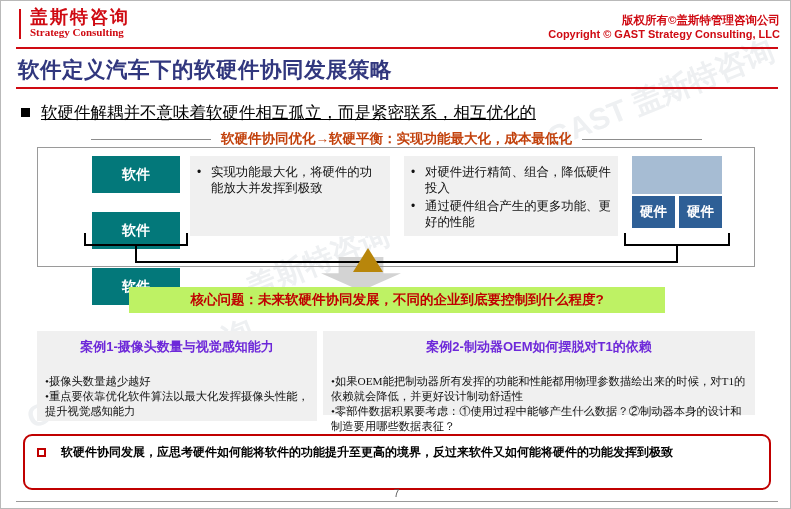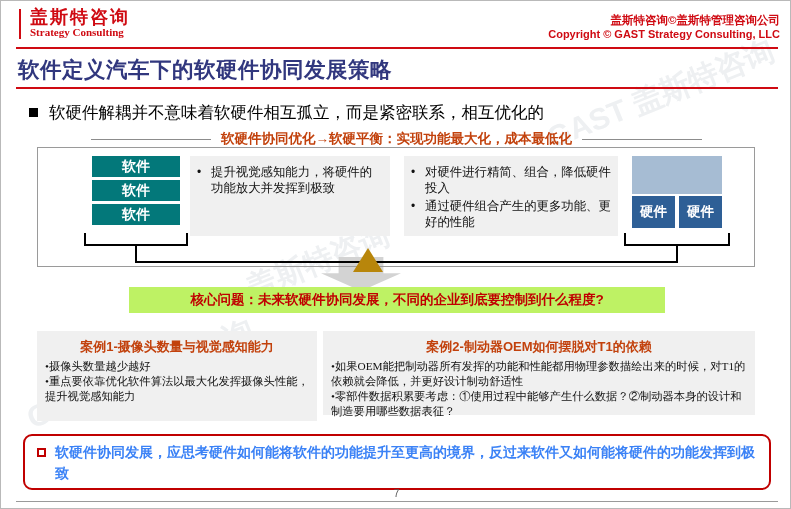--- a/index.html
+++ b/index.html
@@ -65,41 +65,41 @@
   .hrule{position:absolute;left:15px;top:46px;width:762px;height:2px;background:#cf0a12;}
 
   
   .title{
     position:absolute;left:17px;top:54px;
     font-size:21.5px;font-weight:bold;color:#31377e;letter-spacing:.5px;z-index:3;
   }
   .title-rule{position:absolute;left:15px;top:86px;width:762px;height:2px;background:#cf0a12;z-index:3;}
 
   
-  .bullet-row{position:absolute;left:28px;top:100px;display:flex;align-items:flex-start;z-index:3;}
+  .bullet-row{position:absolute;left:20px;top:100px;display:flex;align-items:flex-start;z-index:3;text-decoration:underline;}
   .sq{width:9px;height:9px;background:#000;margin:7px 11px 0 0;flex:0 0 auto;}
   .bullet-text{font-size:16.5px;color:#000;line-height:22px;}
 
   
   .subhead{
     position:absolute;left:0;top:128px;width:791px;height:20px;z-index:4;
     display:flex;align-items:center;justify-content:center;
   }
   .subhead .ln{height:1px;background:#8c8c8c;flex:0 0 120px;}
   .subhead .txt{font-size:13.5px;font-weight:bold;color:#c2410c;padding:0 10px;white-space:nowrap;}
 
   
   .panel{
     position:absolute;left:36px;top:146px;width:718px;height:120px;
     border:1px solid #9a9a9a;background:transparent;z-index:3;box-sizing:border-box;
   }
   .sw-stack{position:absolute;left:54px;top:8px;width:88px;}
   .sw-block{
-    height:21px;background:#03787a;color:#fff;font-size:14px;font-weight:bold;
-    display:flex;align-items:center;justify-content:center;margin-bottom:3px;
+    height:37px;background:#03787a;color:#fff;font-size:14px;font-weight:bold;
+    display:flex;align-items:center;justify-content:center;margin-bottom:19px;
   }
   .txtbox{
     position:absolute;top:8px;background:#f0f0f0;box-sizing:border-box;
     padding:8px 7px 8px 7px;
   }
   .txtbox.b1{left:152px;width:200px;height:80px;}
   .txtbox.b2{left:366px;width:214px;height:80px;}
   .li{display:flex;align-items:flex-start;font-size:12.4px;color:#111;line-height:16px;margin-bottom:2px;}
   .li .dot{flex:0 0 auto;width:14px;text-align:left;font-size:12px;line-height:16px;}
   .li .ltxt{flex:1 1 auto;}
@@ -137,34 +137,34 @@
   .qbanner{
     position:absolute;left:128px;top:286px;width:536px;height:26px;background:#bef264;z-index:3;
     display:flex;align-items:center;justify-content:center;
   }
   .qbanner span{font-size:13.5px;font-weight:bold;color:#c00000;}
 
   
   .case{position:absolute;top:330px;background:#f0f0f0;box-sizing:border-box;padding:7px 8px;z-index:3;}
   .case.c1{left:36px;width:280px;height:90px;}
   .case.c2{left:322px;width:432px;height:84px;}
-  .case-title{font-size:13px;font-weight:bold;color:#c2410c;text-align:center;margin-bottom:4px;line-height:17px;}
+  .case-title{font-size:13px;font-weight:bold;color:#6d28d9;text-align:center;margin-bottom:19px;line-height:17px;}
   .case-line{font-size:11.3px;color:#111;line-height:15px;font-family:Liberation Serif, serif;}
 
   
   .concl{
     position:absolute;left:22px;top:433px;width:748px;height:56px;
     border:2px solid #c00000;border-radius:9px;box-sizing:border-box;
     padding:6px 10px 0 12px;z-index:3;display:flex;align-items:flex-start;
   }
   .hollow{
     flex:0 0 auto;width:9px;height:9px;border:2px solid #c00000;
     margin:6px 9px 0 0;box-sizing:border-box;
   }
-  .concl-text{font-size:14px;font-weight:bold;color:#3b82f6;line-height:21px;}
+  .concl-text{font-size:12px;font-weight:bold;color:#000000;line-height:21px;margin-left:6px;}
 
   
   .pagenum{
     position:absolute;left:0;top:487px;width:791px;text-align:center;
     font-size:10px;color:#555;z-index:3;
   }
   .footrule{position:absolute;left:15px;top:500px;width:762px;height:1px;background:#9a9a9a;z-index:3;}
 </style>
 </head>
 <body>
@@ -177,21 +177,21 @@
 
   <div class="header">
     <div class="logo-wrap">
       <div class="logo-div"></div>
       <div>
         <div class="logo-cn">盖斯特咨询</div>
         <div class="logo-en">Strategy Consulting</div>
       </div>
     </div>
     <div class="copyright">
-      <div class="cp1">盖斯特咨询©盖斯特管理咨询公司</div>
+      <div class="cp1">版权所有©盖斯特管理咨询公司</div>
       <div class="cp2">Copyright © GAST Strategy Consulting, LLC</div>
     </div>
     <div class="hrule"></div>
   </div>
 
   <div class="title">软件定义汽车下的软硬件协同发展策略</div>
   <div class="title-rule"></div>
 
   <div class="bullet-row">
     <div class="sq"></div>
@@ -208,21 +208,21 @@
 
     <div class="sw-stack">
       <div class="sw-block">软件</div>
       <div class="sw-block">软件</div>
       <div class="sw-block">软件</div>
     </div>
 
     <div class="txtbox b1">
       <div class="li">
         <span class="dot">•</span>
-        <span class="ltxt">提升视觉感知能力，将硬件的功能放大并发挥到极致</span>
+        <span class="ltxt">实现功能最大化，将硬件的功能放大并发挥到极致</span>
       </div>
     </div>
 
     <div class="txtbox b2">
       <div class="li">
         <span class="dot">•</span>
         <span class="ltxt">对硬件进行精简、组合，降低硬件投入</span>
       </div>
       <div class="li">
         <span class="dot">•</span>

